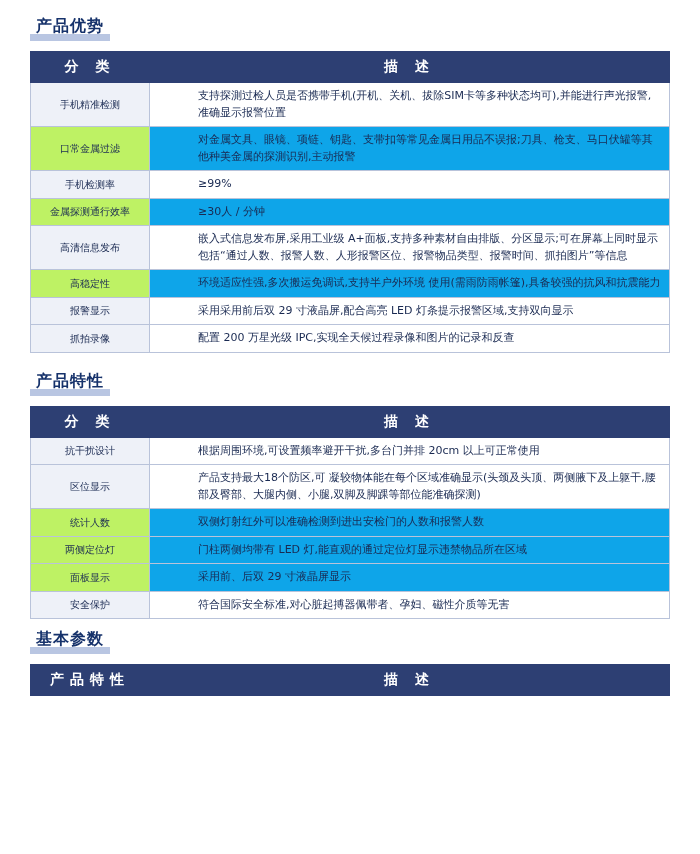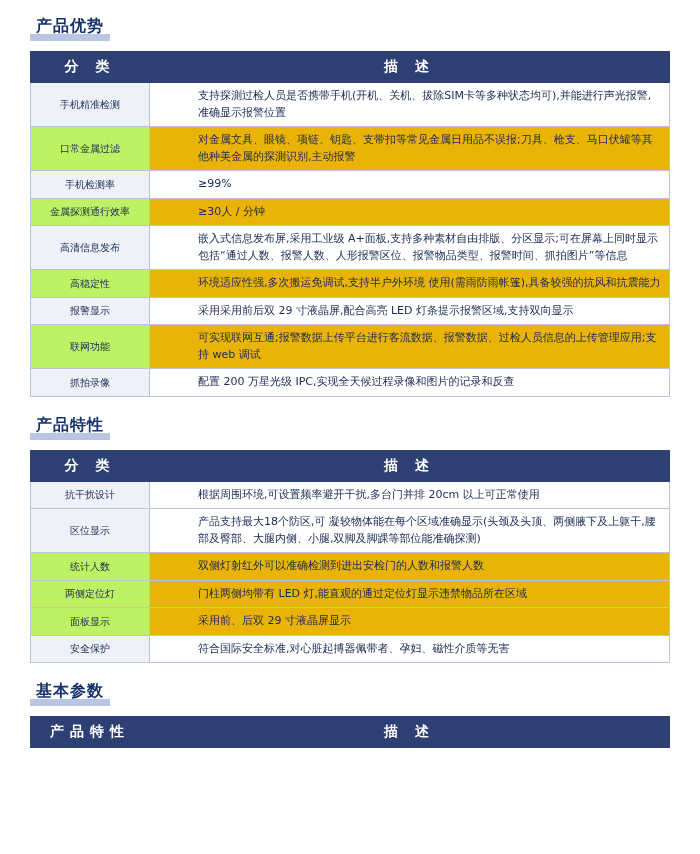--- a/index.html
+++ b/index.html
@@ -80,21 +80,21 @@
     background: #eef1f8;
     font-size: 10px;
     white-space: nowrap;
   }
   table.spec td.desc {
     background: #ffffff;
     text-align: left;
     padding-left: 48px;
   }
   table.spec tr.alt td.desc {
-    background: #eab308;
+    background: #0ea5e9;
   }
   table.spec tr.alt td.cat {
     background: #bef264;
   }
   .basic th.col-cat {
     width: 118px;
   }
 </style>
 </head>
 <body>
@@ -135,24 +135,20 @@
           <td class="desc">嵌入式信息发布屏,采用工业级 A+面板,支持多种素材自由排版、分区显示;可在屏幕上同时显示包括“通过人数、报警人数、人形报警区位、报警物品类型、报警时间、抓拍图片”等信息</td>
         </tr>
         <tr class="alt">
           <td class="cat">高稳定性</td>
           <td class="desc">环境适应性强,多次搬运免调试,支持半户外环境 使用(需雨防雨帐篷),具备较强的抗风和抗震能力</td>
         </tr>
         <tr>
           <td class="cat">报警显示</td>
           <td class="desc">采用采用前后双 29 寸液晶屏,配合高亮 LED 灯条提示报警区域,支持双向显示</td>
         </tr>
-        <tr class="alt">
-          <td class="cat">联网功能</td>
-          <td class="desc">可实现联网互通;报警数据上传平台进行客流数据、报警数据、过检人员信息的上传管理应用;支持 web 调试</td>
-        </tr>
         <tr>
           <td class="cat">抓拍录像</td>
           <td class="desc">配置 200 万星光级 IPC,实现全天候过程录像和图片的记录和反查</td>
         </tr>
       </tbody>
     </table>
   </div>
 
   <div class="section" style="margin-top:16px;">
     <div class="section-title-wrap">
@@ -188,21 +184,21 @@
           <td class="desc">采用前、后双 29 寸液晶屏显示</td>
         </tr>
         <tr>
           <td class="cat">安全保护</td>
           <td class="desc">符合国际安全标准,对心脏起搏器佩带者、孕妇、磁性介质等无害</td>
         </tr>
       </tbody>
     </table>
   </div>
 
-  <div class="section" style="margin-top:16px;">
+  <div class="section" style="margin-top:8px;">
     <div class="section-title-wrap">
       <span class="title-underline"></span>
       <span class="section-title">基本参数</span>
     </div>
     <table class="spec basic">
       <thead>
         <tr>
           <th class="col-cat">产品特性</th>
           <th>描 述</th>
         </tr>

